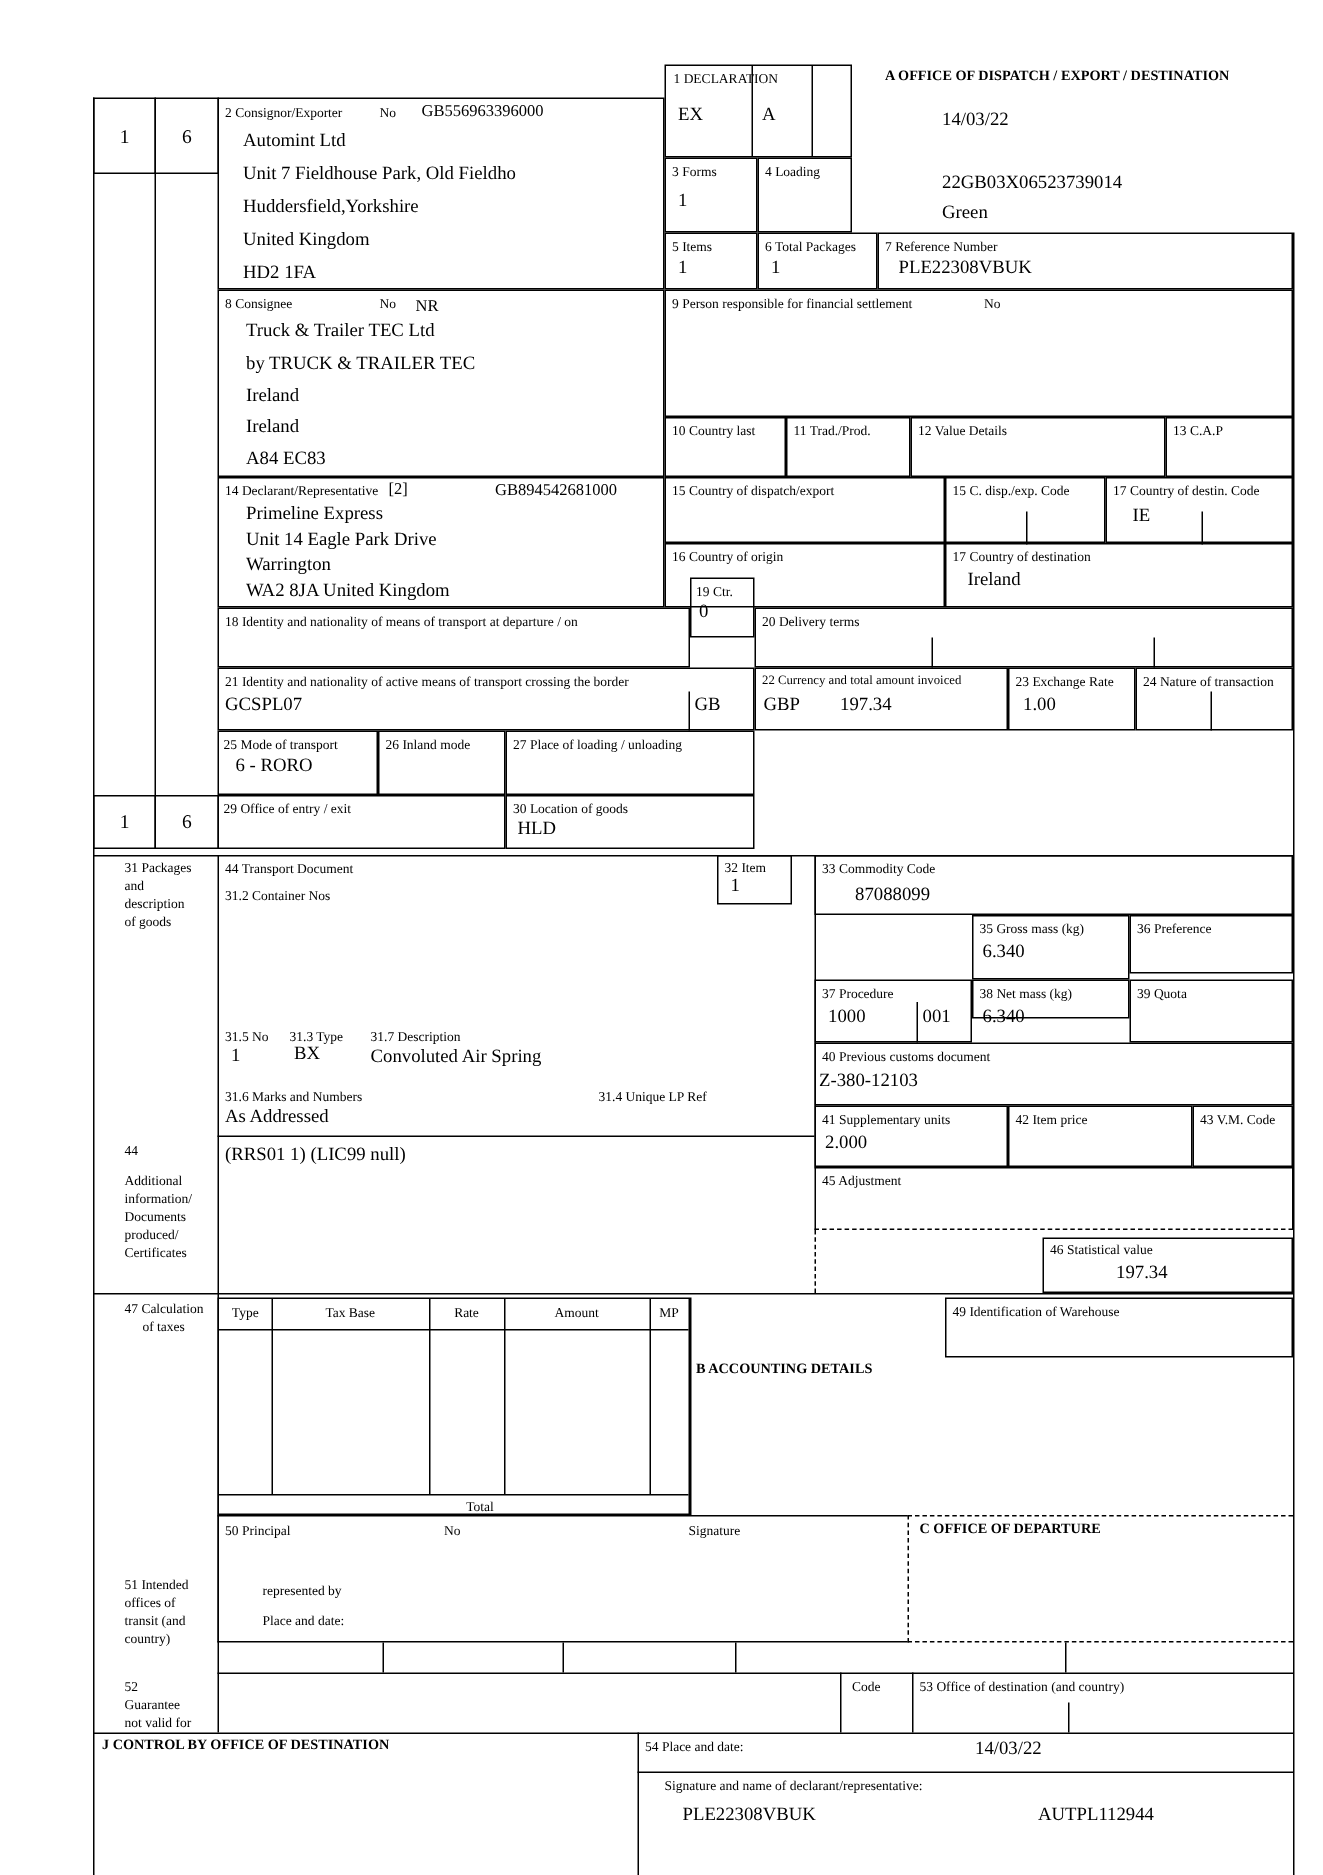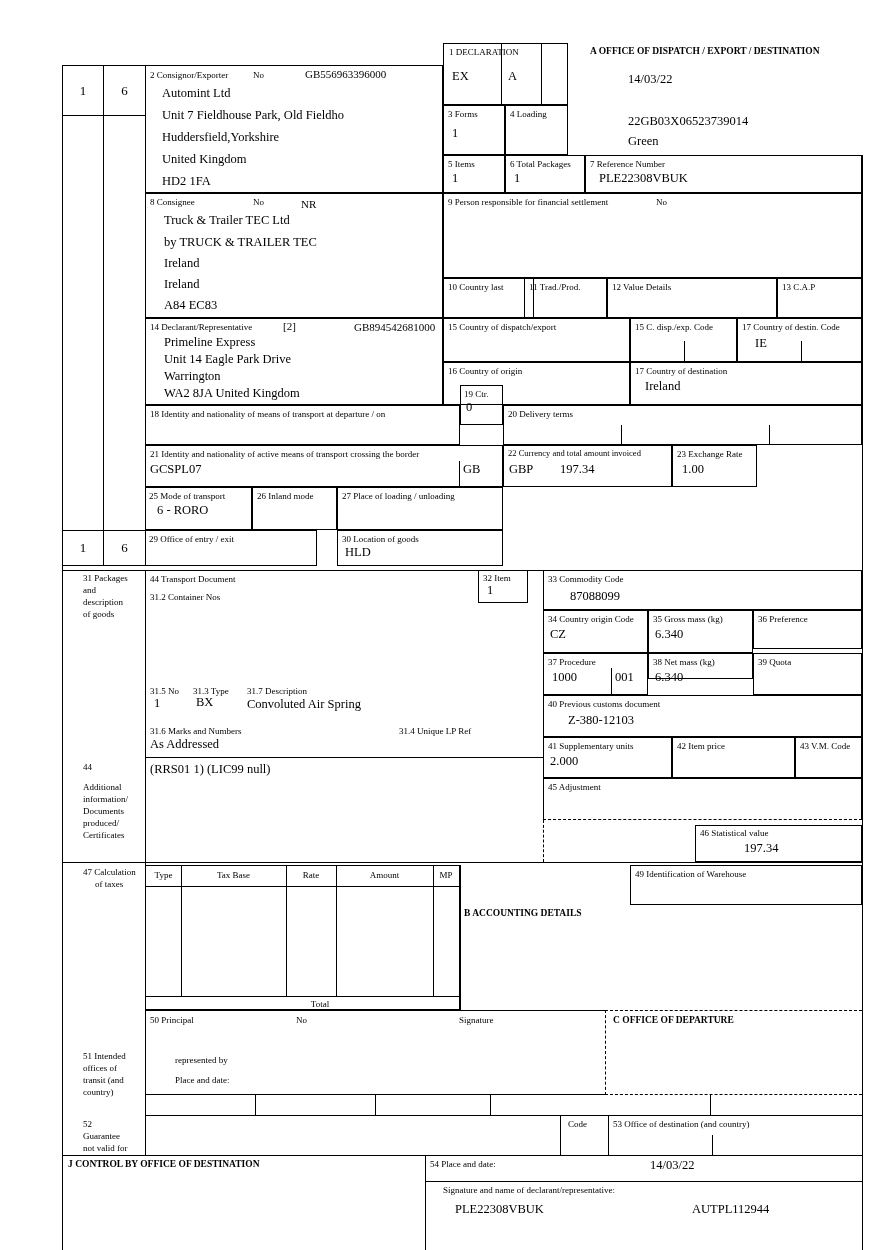--- a/index.html
+++ b/index.html
@@ -3,21 +3,21 @@
 <meta charset="utf-8">
 <title>Customs Declaration</title>
 <style>
   * { margin:0; padding:0; box-sizing:border-box; }
   html,body { background:#e8e8e8; }
   body { font-family:"Liberation Serif","DejaVu Serif",serif; color:#000; }
   #form { position:relative; width:882px; height:1250px; background:#fff; margin:0 auto; overflow:hidden; }
   .bx  { position:absolute; border:1px solid #000; }
   .lb  { position:absolute; font-size:9px; line-height:1.15; white-space:nowrap; }
   .vl  { position:absolute; font-size:12.5px; line-height:1.1; white-space:nowrap; }
-  .f11 { font-size:11px;margin-left:24px; }
+  .f11 { font-size:11px; }
   .hd  { position:absolute; font-size:9.5px; font-weight:bold; white-space:nowrap; }
   .hl  { position:absolute; height:1px; background:#000; }
   .vln { position:absolute; width:1px; background:#000; }
   .dv  { position:absolute; width:0; border-left:1px dashed #000; }
   .cp  { position:absolute; border:1px solid #000; text-align:center; font-size:13px; }
   .ctr { text-align:center; }
 </style>
 </head>
 <body>
 
@@ -90,21 +90,21 @@
     <div class="vl" style="left:18px;top:42px">by TRUCK &amp; TRAILER TEC</div>
     <div class="vl" style="left:18px;top:63px">Ireland</div>
     <div class="vl" style="left:18px;top:84px">Ireland</div>
     <div class="vl" style="left:18px;top:105px">A84 EC83</div>
   </div>
   <div class="bx" style="left:443px;top:193px;width:419px;height:85px">
     <div class="lb" style="left:4px;top:3px">9 Person responsible for financial settlement</div>
     <div class="lb" style="left:212px;top:3px">No</div>
   </div>
 
-  <div class="bx" style="left:443px;top:278px;width:91px;height:40px">
+  <div class="bx" style="left:443px;top:278px;width:81px;height:40px">
     <div class="lb" style="left:4px;top:3px">10 Country last</div>
   </div>
   <div class="bx" style="left:524px;top:278px;width:83px;height:40px">
     <div class="lb" style="left:4px;top:3px">11 Trad./Prod.</div>
   </div>
   <div class="bx" style="left:607px;top:278px;width:170px;height:40px">
     <div class="lb" style="left:4px;top:3px">12 Value Details</div>
   </div>
   <div class="bx" style="left:777px;top:278px;width:85px;height:40px">
     <div class="lb" style="left:4px;top:3px">13 C.A.P</div>
@@ -160,32 +160,36 @@
   </div>
   <div class="bx" style="left:503px;top:445px;width:169px;height:42px">
     <div class="lb" style="left:4px;top:3px;font-size:8.5px">22 Currency and total amount invoiced</div>
     <div class="vl" style="left:5px;top:17px">GBP</div>
     <div class="vl" style="left:56px;top:17px">197.34</div>
   </div>
   <div class="bx" style="left:672px;top:445px;width:85px;height:42px">
     <div class="lb" style="left:4px;top:3px">23 Exchange Rate</div>
     <div class="vl" style="left:9px;top:17px">1.00</div>
   </div>
+  <div class="bx" style="left:757px;top:445px;width:105px;height:42px">
+    <div class="lb" style="left:4px;top:3px">24 Nature of transaction</div>
+    <div class="vln" style="left:49px;top:15px;height:26px"></div>
+  </div>
 
   <div class="bx" style="left:145px;top:487px;width:107px;height:43px">
     <div class="lb" style="left:3px;top:3px">25 Mode of transport</div>
     <div class="vl" style="left:11px;top:16px">6 - RORO</div>
   </div>
   <div class="bx" style="left:252px;top:487px;width:85px;height:43px">
     <div class="lb" style="left:4px;top:3px">26 Inland mode</div>
   </div>
   <div class="bx" style="left:337px;top:487px;width:166px;height:43px">
     <div class="lb" style="left:4px;top:3px">27 Place of loading / unloading</div>
   </div>
-  <div class="bx" style="left:145px;top:530px;width:172px;height:36px">
+  <div class="bx" style="left:145px;top:530px;width:192px;height:36px">
     <div class="lb" style="left:3px;top:3px">29 Office of entry / exit</div>
   </div>
   <div class="bx" style="left:337px;top:530px;width:166px;height:36px">
     <div class="lb" style="left:4px;top:3px">30 Location of goods</div>
     <div class="vl" style="left:7px;top:15px">HLD</div>
   </div>
 
   <div class="lb" style="left:83px;top:573px">31 Packages</div>
   <div class="lb" style="left:83px;top:585px">and</div>
   <div class="lb" style="left:83px;top:597px">description</div>
@@ -194,24 +198,20 @@
   <div class="lb" style="left:150px;top:574px">44 Transport Document</div>
   <div class="lb" style="left:150px;top:592px">31.2 Container Nos</div>
 
   <div class="bx" style="left:478px;top:570px;width:50px;height:33px">
     <div class="lb" style="left:4px;top:2px">32 Item</div>
     <div class="vl" style="left:8px;top:13px">1</div>
   </div>
   <div class="bx" style="left:543px;top:570px;width:319px;height:40px">
     <div class="lb" style="left:4px;top:3px">33 Commodity Code</div>
     <div class="vl" style="left:26px;top:19px">87088099</div>
-  </div>
-  <div class="bx" style="left:543px;top:610px;width:105px;height:43px">
-    <div class="lb" style="left:4px;top:3px">34 Country origin Code</div>
-    <div class="vl" style="left:6px;top:17px">CZ</div>
   </div>
   <div class="bx" style="left:648px;top:610px;width:105px;height:43px">
     <div class="lb" style="left:4px;top:3px">35 Gross mass (kg)</div>
     <div class="vl" style="left:6px;top:17px">6.340</div>
   </div>
   <div class="bx" style="left:753px;top:610px;width:109px;height:39px">
     <div class="lb" style="left:4px;top:3px">36 Preference</div>
   </div>
   <div class="bx" style="left:543px;top:653px;width:105px;height:42px">
     <div class="lb" style="left:4px;top:3px">37 Procedure</div>
@@ -221,21 +221,21 @@
   </div>
   <div class="bx" style="left:648px;top:653px;width:105px;height:26px">
     <div class="lb" style="left:4px;top:3px">38 Net mass (kg)</div>
     <div class="vl" style="left:6px;top:17px">6.340</div>
   </div>
   <div class="bx" style="left:753px;top:653px;width:109px;height:42px">
     <div class="lb" style="left:4px;top:3px">39 Quota</div>
   </div>
   <div class="bx" style="left:543px;top:695px;width:319px;height:42px">
     <div class="lb" style="left:4px;top:3px">40 Previous customs document</div>
-    <div class="vl" style="left:24px;top:18px">Z-380-12103</div>
+    <div class="vl" style="left:2px;top:18px">Z-380-12103</div>
   </div>
   <div class="bx" style="left:543px;top:737px;width:129px;height:41px">
     <div class="lb" style="left:4px;top:3px">41 Supplementary units</div>
     <div class="vl" style="left:6px;top:17px">2.000</div>
   </div>
   <div class="bx" style="left:672px;top:737px;width:123px;height:41px">
     <div class="lb" style="left:4px;top:3px">42 Item price</div>
   </div>
   <div class="bx" style="left:795px;top:737px;width:67px;height:41px">
     <div class="lb" style="left:4px;top:3px">43 V.M. Code</div>

